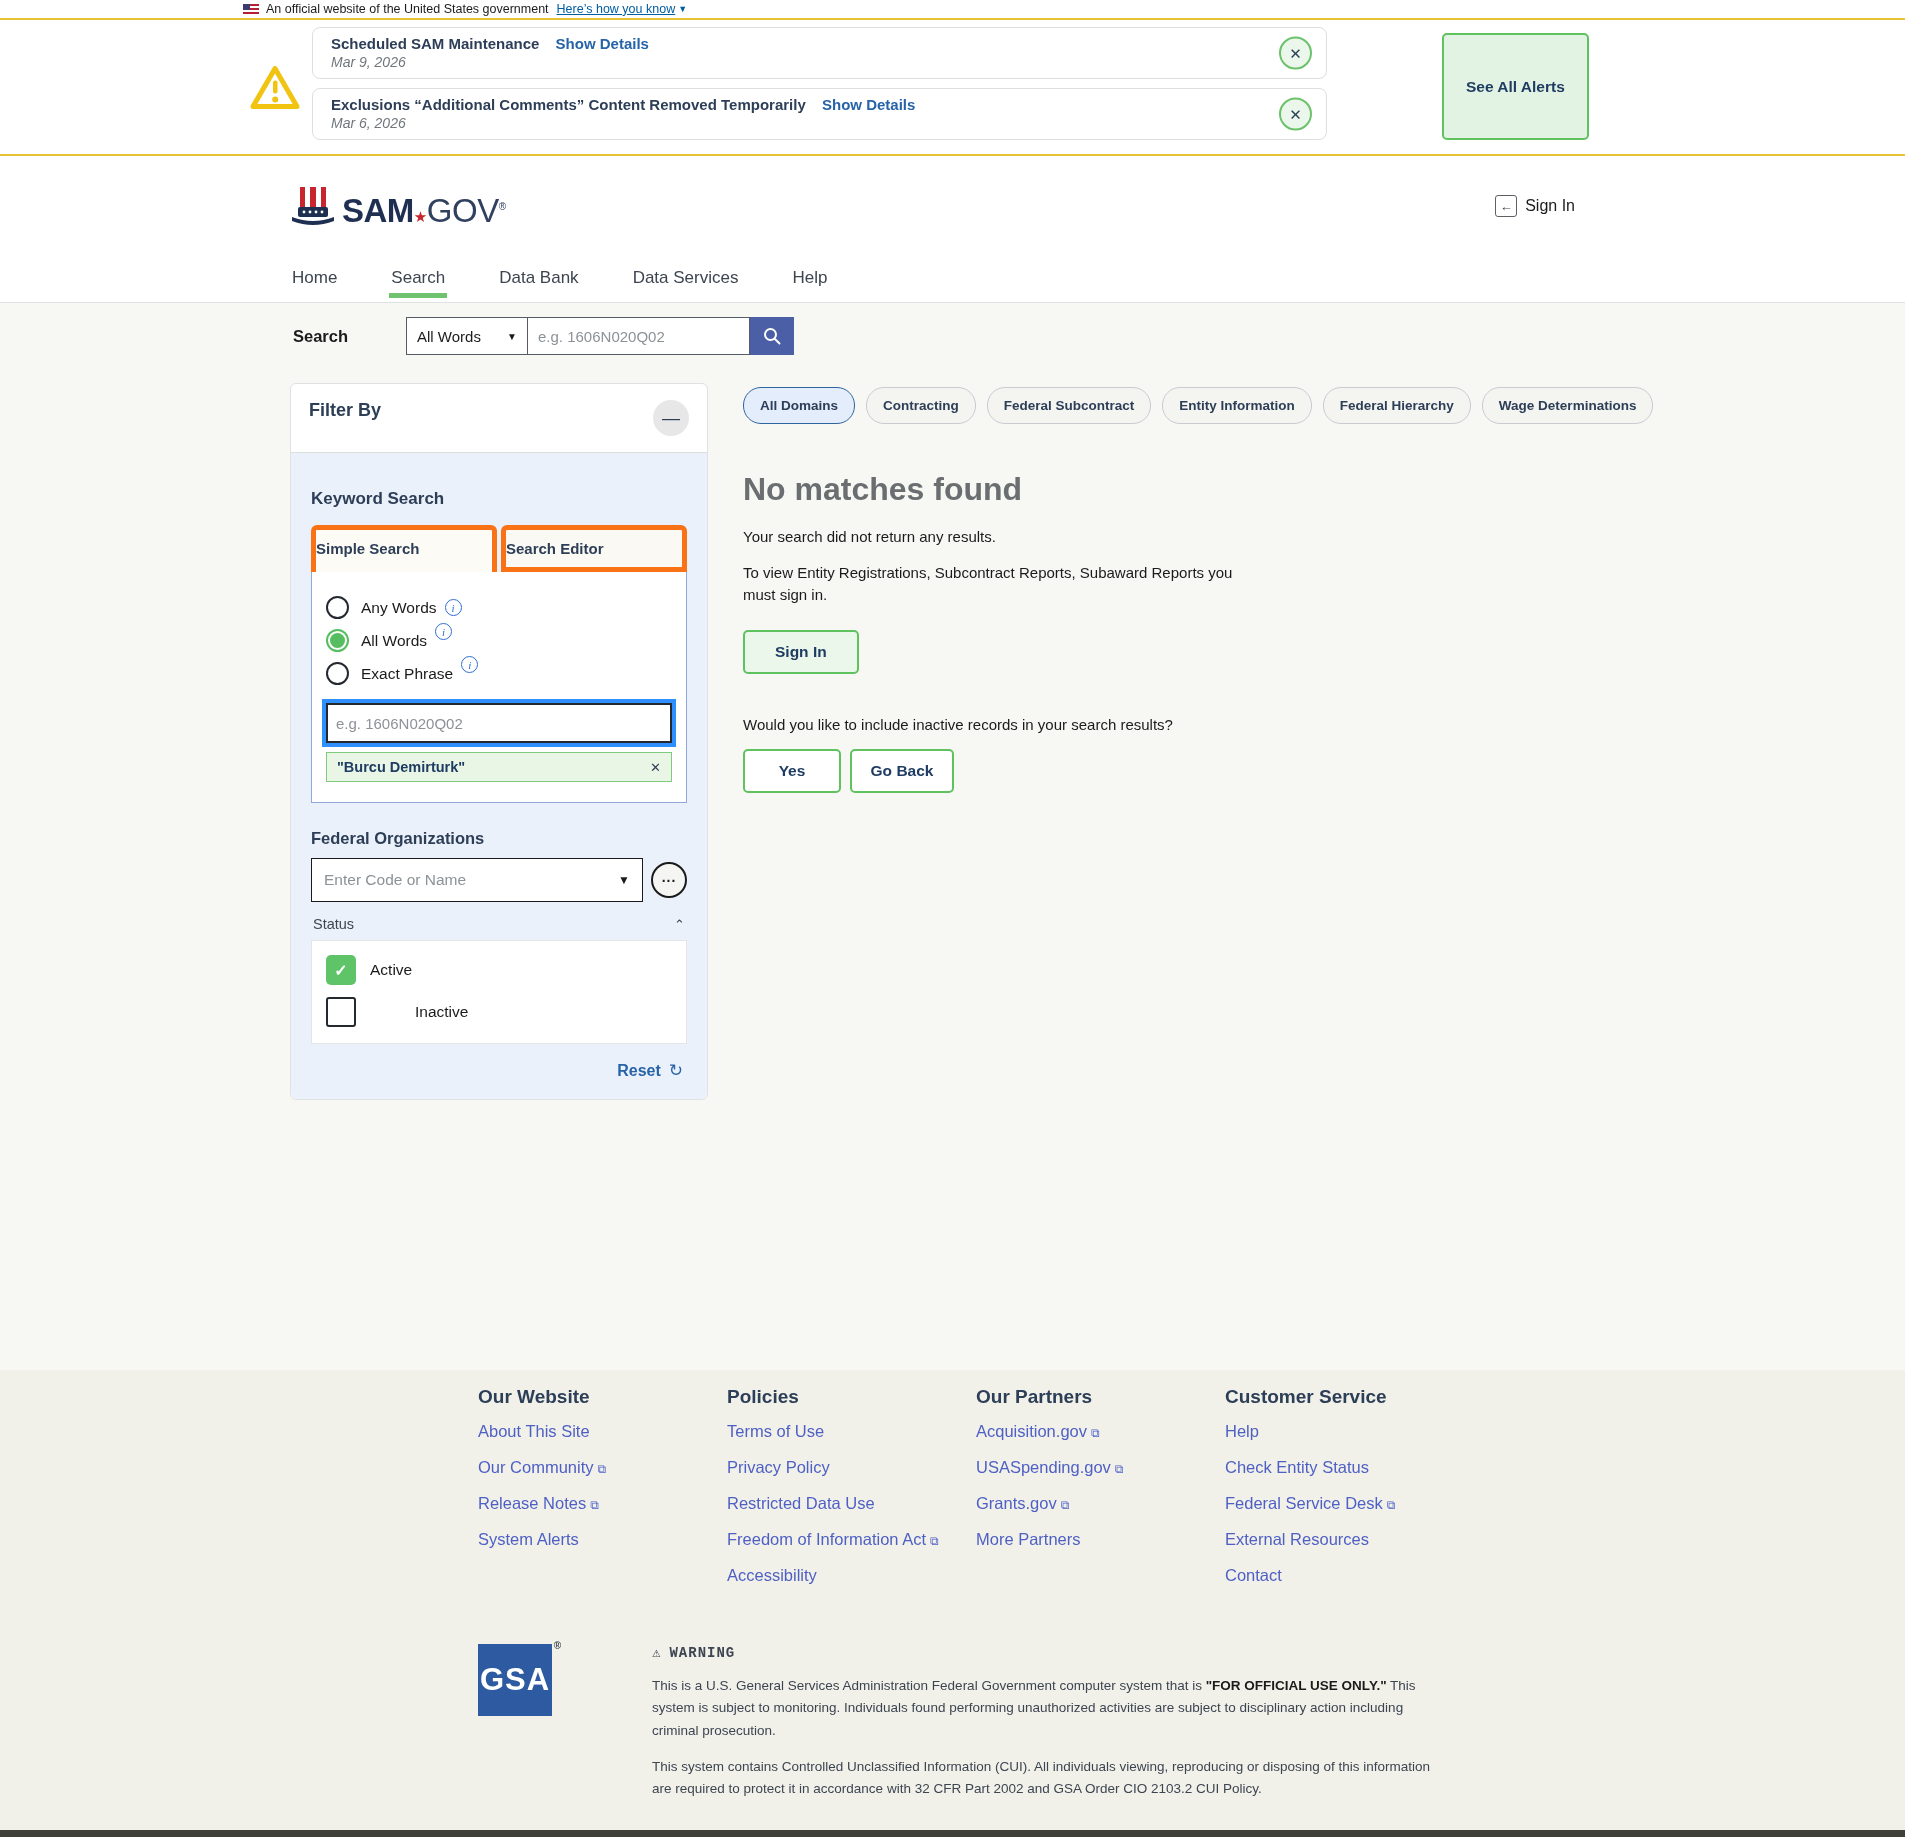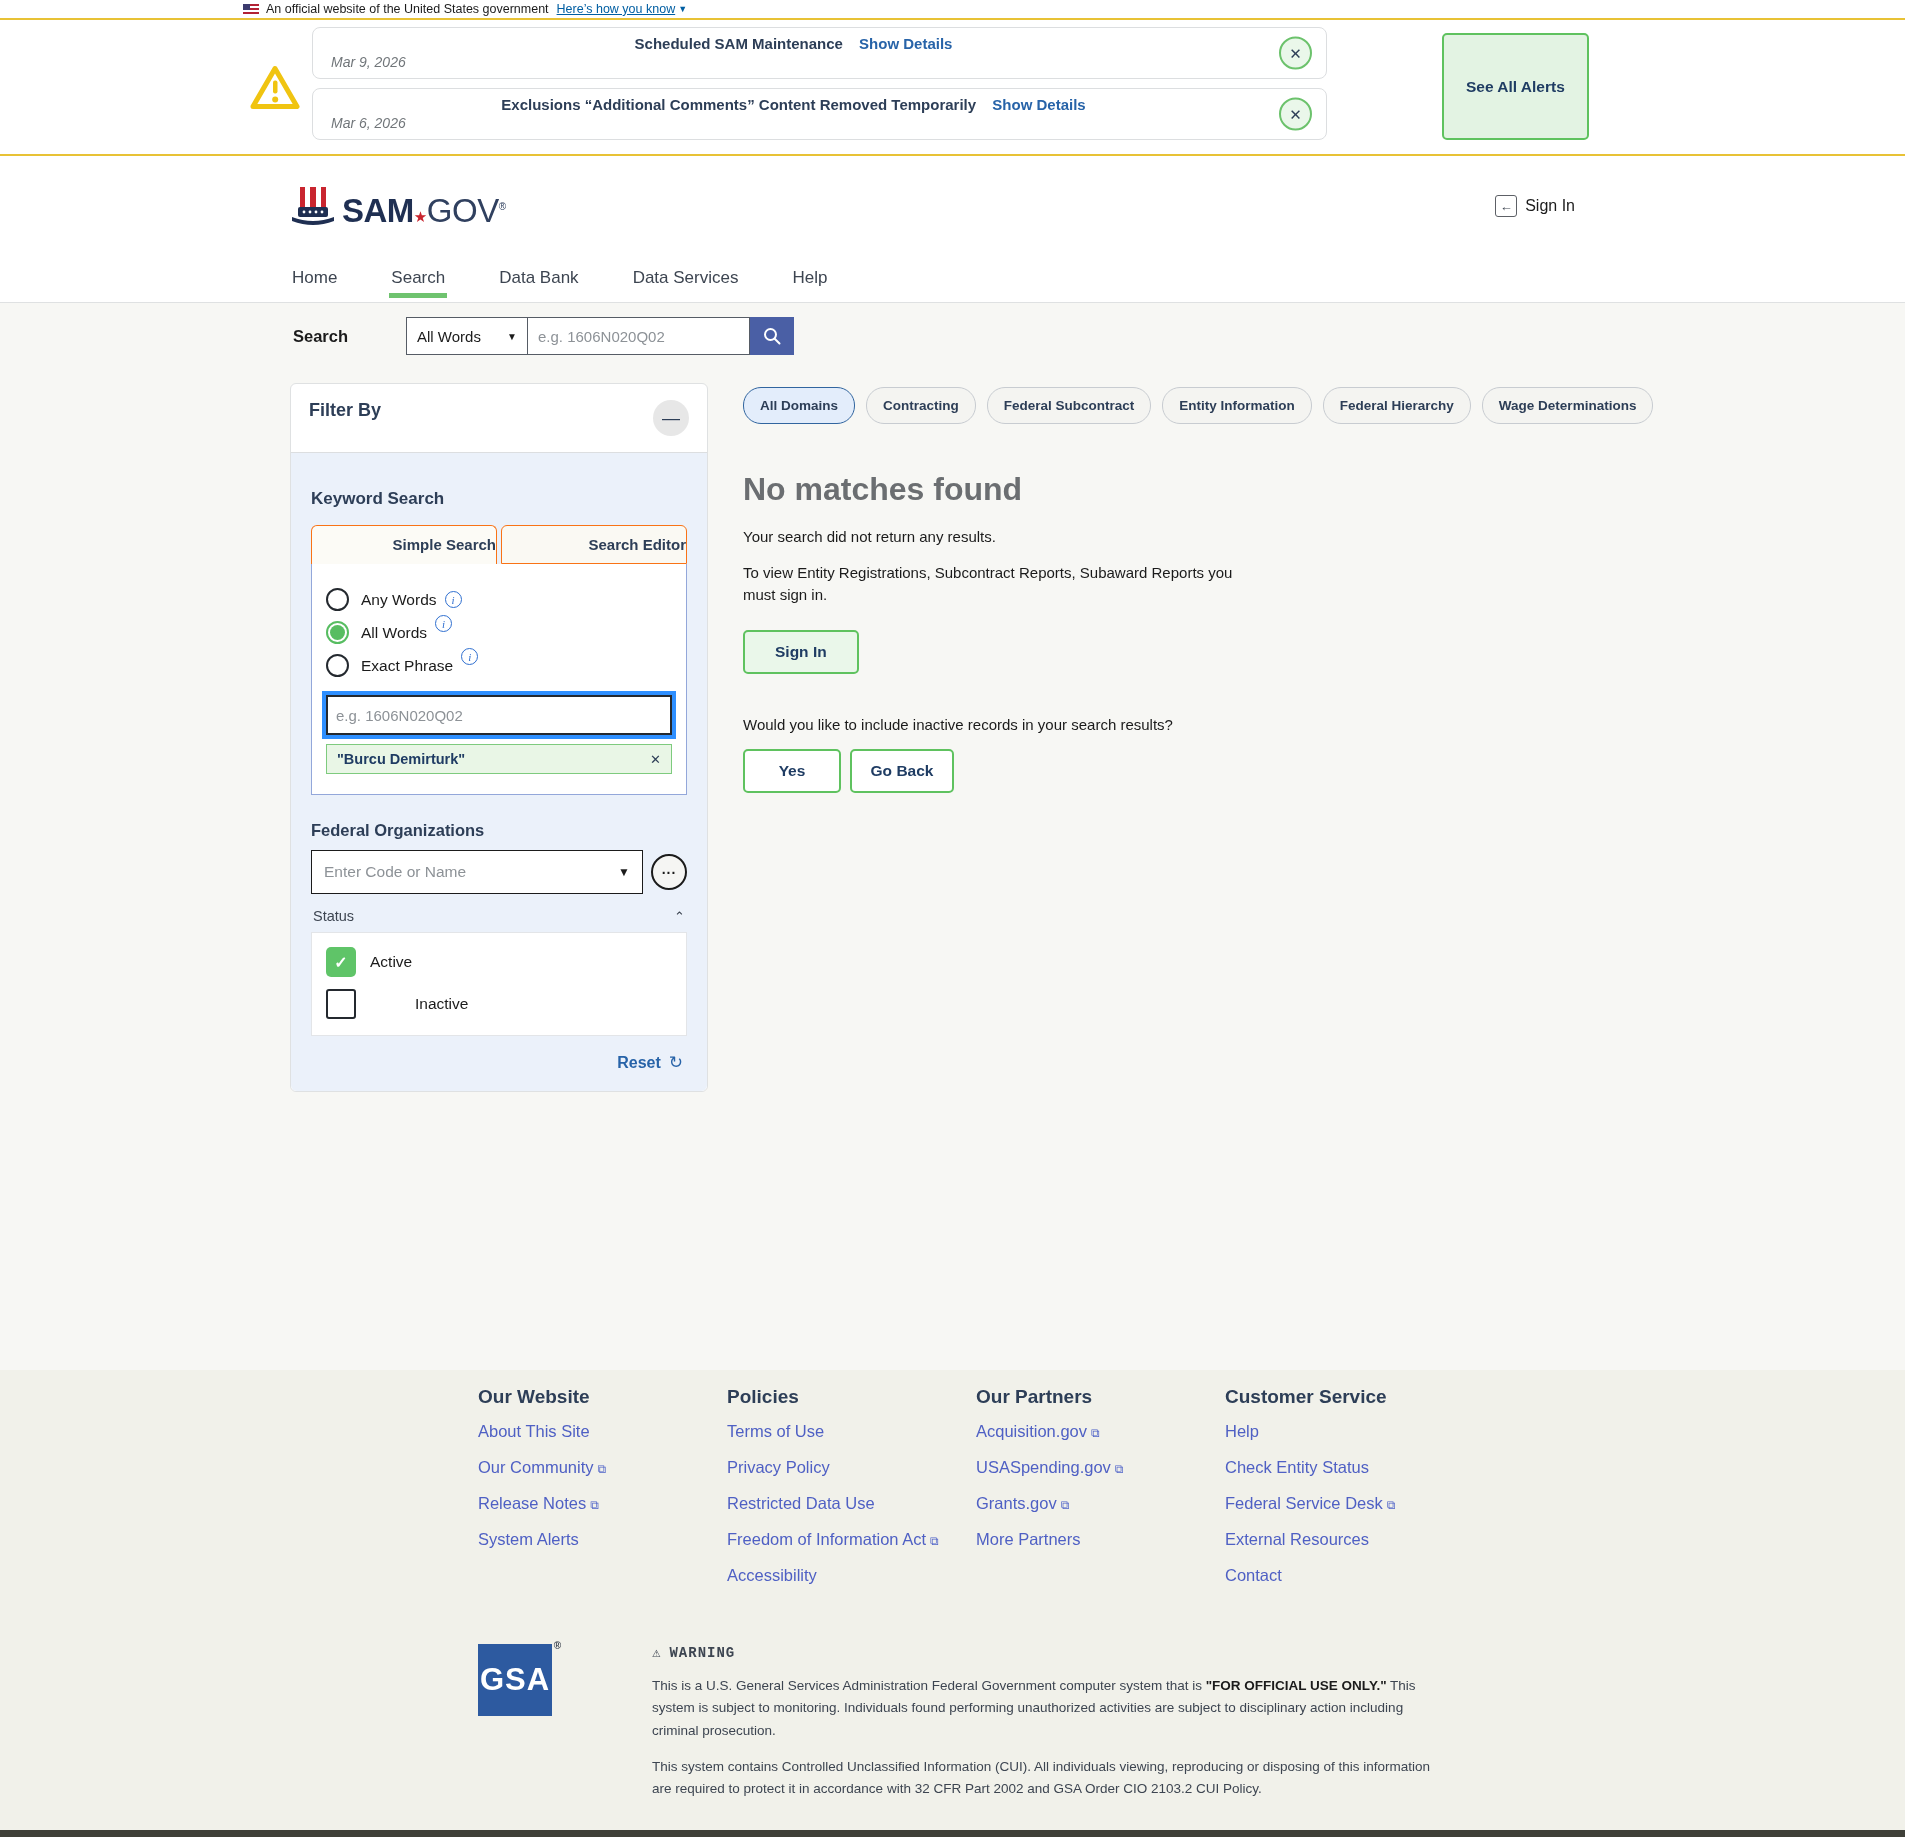--- a/index.html
+++ b/index.html
@@ -17,21 +17,21 @@
   .flag::after { content:""; position:absolute; left:0; top:0; width:7px; height:6px; background:#3c3b6e; }
   .gov-banner .txt { margin-right:8px; }
   .gov-banner a { color:#005ea2; text-decoration:underline; cursor:pointer; }
   .chev { font-size:9px; color:#005ea2; margin-left:3px; }
   
   .alerts { background:#fff; border-bottom:2px solid #e8c235; padding:7px 0 14px 250px; display:flex; }
   .alert-triangle { width:50px; margin:8px 12px 0 0; flex:0 0 auto; }
   .alert-stack { width:1015px; display:flex; flex-direction:column; gap:9px; }
   .alert-box { position:relative; background:#fff; border:1px solid #dcdee0; border-radius:8px;
     padding:7px 70px 8px 18px; min-height:51px; }
-  .alert-title { font-size:15px; font-weight:bold; color:#2d3e57;text-align:center; }
+  .alert-title { font-size:15px; font-weight:bold; color:#2d3e57; }
   .alert-title a { color:#2763a8; margin-left:12px; cursor:pointer; text-decoration:none; }
   .alert-date { font-size:14px; font-style:italic; color:#71767a; margin-top:2px; }
   .alert-close { position:absolute; right:14px; top:50%; transform:translateY(-50%);
     width:33px; height:33px; border-radius:50%; border:2px solid #6cc26c; background:#eaf7ea;
     color:#2d3e57; font-size:15px; display:flex; align-items:center; justify-content:center; cursor:pointer; }
   .see-all { margin-left:115px; margin-top:6px; }
   .btn-green { background:#e3f3e3; border:2px solid #5fc25f; border-radius:5px; color:#1f3c63;
     font-weight:bold; font-size:15.5px; padding:10px 22px; cursor:pointer; font-family:inherit; }
   
   .site-header { height:100px; display:flex; align-items:center; padding:0 330px 0 290px; }
@@ -68,22 +68,22 @@
   .filter-head { display:flex; align-items:flex-start; justify-content:space-between; padding:16px 18px; }
   .filter-head .t { font-size:18px; font-weight:bold; color:#2d3e57; }
   .collapse-btn { width:36px; height:36px; border-radius:50%; background:#e7e7e7; border:none; cursor:pointer;
     font-size:18px; color:#2d3e57; line-height:1; }
   .filter-body { background:#ebf1fa; border-top:1px solid #dcdee0; border-radius:0 0 6px 6px; padding:36px 20px 18px; }
   .kw-head { font-size:17px; font-weight:bold; color:#2d3e57; margin-bottom:12px; }
   .kw-info { font-size:14.5px; color:#3d4551; line-height:1.5; }
   .link-ind { color:#4f63c8; cursor:pointer; text-decoration:none; }
   .ext-ico { display:inline-block; margin-left:4px; font-size:12px; color:#4f63c8; }
   .tabs { display:flex; gap:4px; margin-top:16px; }
-  .tab { flex:1; text-align:right; font-size:15px; font-weight:bold; color:#2d3e57; padding:10px 0;
-    background:#faf9f3; border:1px solid #f97316; border-radius:6px 6px 0 0; cursor:pointer; }
+  .tab { flex:1; text-align:left; font-size:15px; font-weight:bold; color:#2d3e57; padding:10px 0;
+    background:#faf9f3; border:5px solid #f97316; border-radius:6px 6px 0 0; cursor:pointer; }
   .tab.active { background:#fcfbf6; border-bottom:none; }
   .tab-content { background:#fff; border:1px solid #93a7da; border-top:none; padding:24px 14px 20px; }
   .radio-row { display:flex; align-items:center; margin-bottom:10px; }
   .radio { width:23px; height:23px; border-radius:50%; border:2px solid #24292f; background:#fff;
     margin-right:12px; flex:0 0 auto; cursor:pointer; position:relative; }
   .radio.sel { border-color:#57bd61; }
   .radio.sel::after { content:""; position:absolute; inset:2px; border-radius:50%; background:#57bd61; }
   .radio-lbl { font-size:15.5px; color:#1b1b1b; }
   .info-ico { width:17px; height:17px; border-radius:50%; border:1.5px solid #2f6fd0; color:#2f6fd0;
     font-size:11px; font-style:italic; font-family:"Liberation Serif",serif; display:inline-flex;

